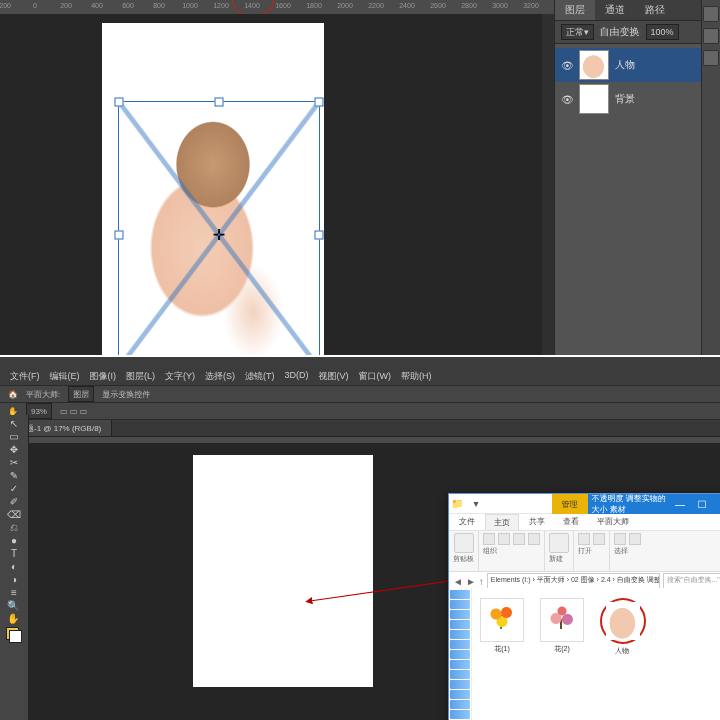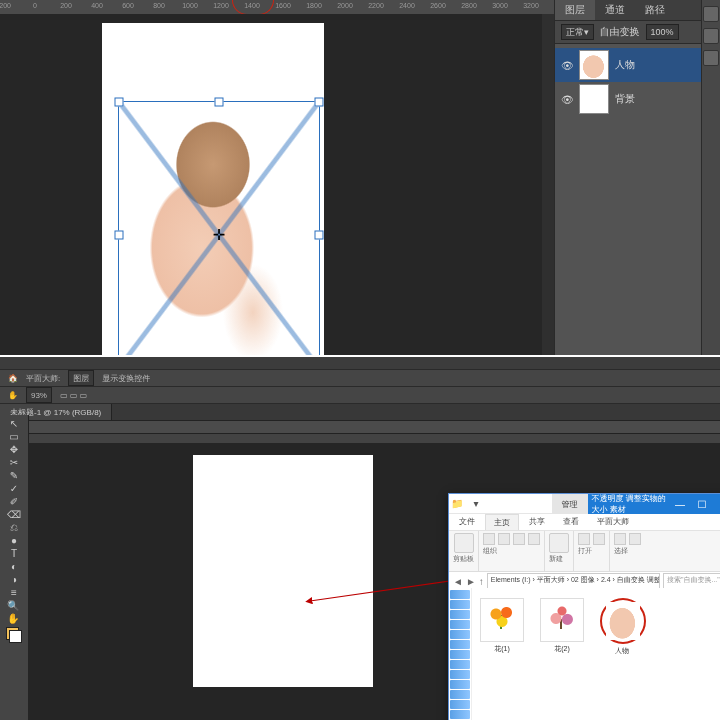--- a/index.html
+++ b/index.html
@@ -58,21 +58,21 @@
   .swatch{width:16px;height:16px;position:relative;margin-top:2px}
   .swatch:before{content:"";position:absolute;left:0;top:0;width:11px;height:11px;background:#f3c15a;border:1px solid #222}
   .swatch:after{content:"";position:absolute;right:0;bottom:0;width:11px;height:11px;background:#fff;border:1px solid #222}
   .stage2{position:absolute;left:28px;top:86px;right:0;bottom:0;background:#252525}
   .doc2{position:absolute;left:165px;top:12px;width:180px;height:232px;background:#fff}
   
   .exp{position:absolute;left:420px;top:50px;width:290px;height:292px;background:#fff;border:1px solid #5b8fd6;box-shadow:0 2px 8px rgba(0,0,0,.5)}
   .exp .tb{height:20px;display:flex}
   .exp .tb .left{flex:1;background:#fff;border-bottom:1px solid #e6e6e6;display:flex;align-items:center}
   .exp .tb .left .ticon{width:18px;text-align:center;color:#555}
-  .exp .tb .ytab{width:36px;background:#e5e5e5;display:flex;align-items:center;justify-content:center;font-size:8px;color:#333}
+  .exp .tb .ytab{width:36px;background:#eab308;display:flex;align-items:center;justify-content:center;font-size:8px;color:#333}
   .exp .tb .rtitle{flex:1.4;background:#1e7bd6;display:flex;align-items:center;padding:0 4px}
   .exp .rt-txt{font-size:8px;color:#fff;flex:1}
   .exp .winbtn{width:22px;text-align:center;color:#fff;font-size:10px}
   .exp .ribt{height:16px;background:#fff;border-bottom:1px solid #e3e3e3;display:flex;gap:2px;padding:0 2px}
   .exp .ribt .t{padding:2px 8px 0;font-size:8px;color:#444}
   .exp .ribt .t.act{background:#f2f2f2;border:1px solid #ddd;border-bottom:none}
   .exp .rib{height:40px;background:#f6f6f6;border-bottom:1px solid #ddd;display:flex}
   .exp .grp{border-right:1px solid #ddd;padding:2px 4px;display:flex;flex-direction:column;font-size:7px;color:#666;justify-content:flex-start;gap:1px}
   .exp .grp .bic{width:18px;height:18px;background:#eee;border:1px solid #ccc;border-radius:2px;margin:0 auto}
   .exp .grp .row{display:flex;gap:3px}
@@ -175,20 +175,33 @@
       <div class="dicon"></div>
       <div class="dicon"></div>
       <div class="dicon"></div>
     </div>
   </div>
 
   <div class="divider"></div>
 
   <div class="bot-app">
     <div class="titlebar"></div>
+    <div class="menubar" id="menubar">
+        <span>文件(F)</span>
+        <span>编辑(E)</span>
+        <span>图像(I)</span>
+        <span>图层(L)</span>
+        <span>文字(Y)</span>
+        <span>选择(S)</span>
+        <span>滤镜(T)</span>
+        <span>3D(D)</span>
+        <span>视图(V)</span>
+        <span>窗口(W)</span>
+        <span>帮助(H)</span>
+      </div>
     <div class="optbar1">
       <span>🏠</span>
       <span>平面大师:</span>
       <span class="selbox">图层</span>
       <span>显示变换控件</span>
     </div>
     <div class="optbar2">
       <span>✋</span>
       <span class="selbox">93%</span>
       <span>▭ ▭ ▭</span>

